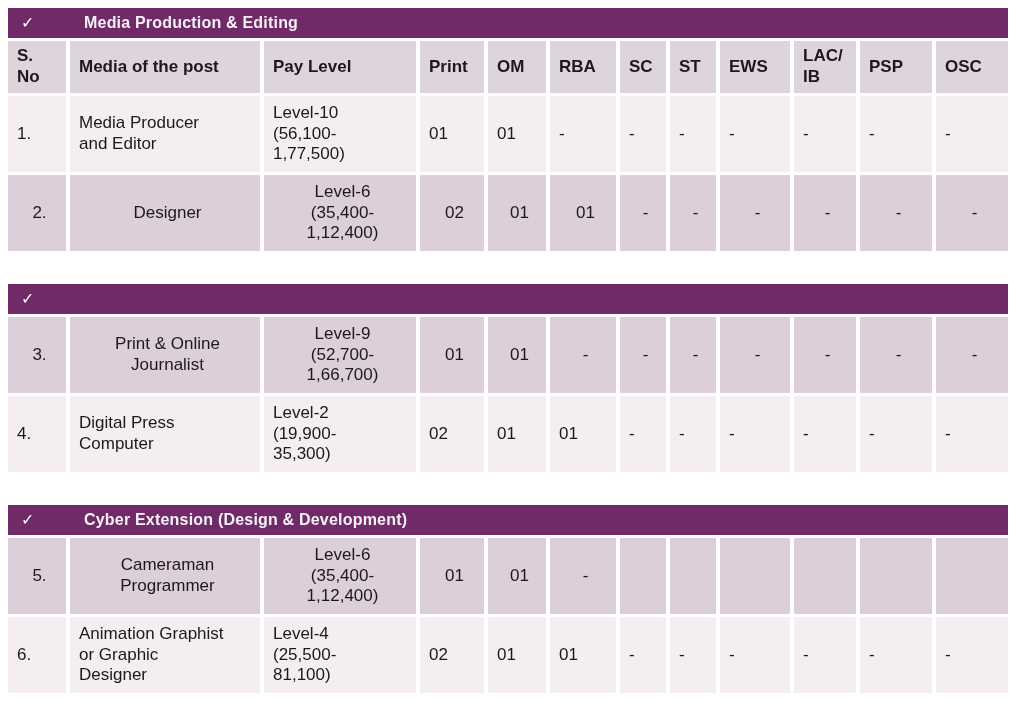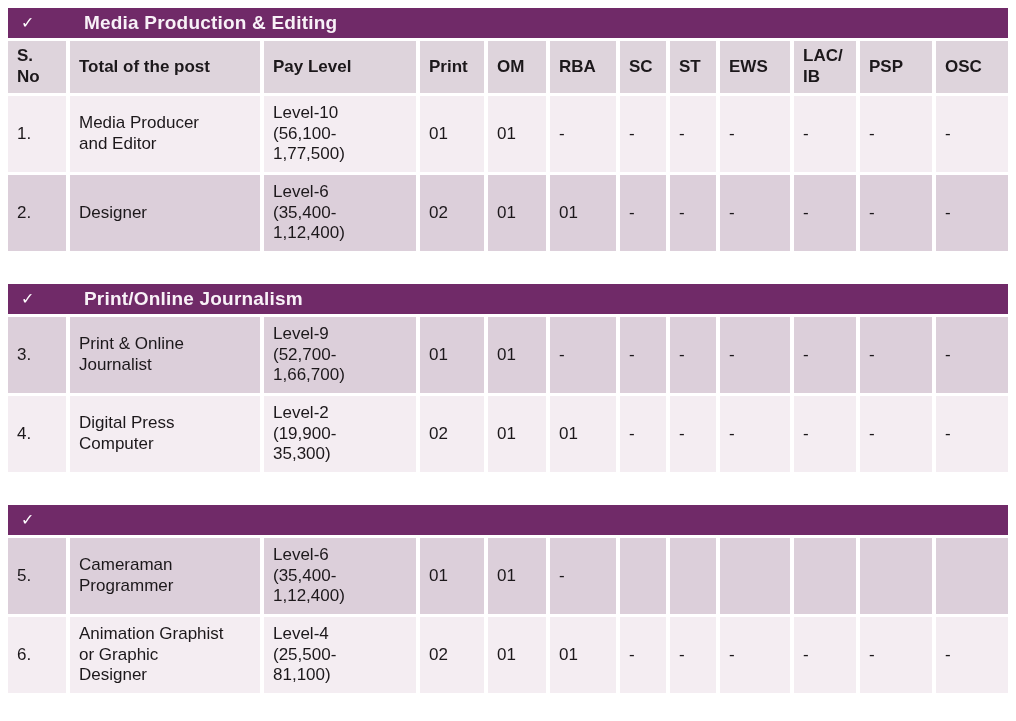--- a/index.html
+++ b/index.html
@@ -36,21 +36,21 @@
   .check{
     color:#ffffff;
     font-size:16px;
     width:18px;
     line-height:1;
     flex:0 0 auto;
   }
   .band-title{
     color:var(--band-text);
     font-weight:bold;
-    font-size:19px;
+    font-size:16px;
     margin-left:45px;
     letter-spacing:0.2px;
     white-space:nowrap;
   }
   table.posts{
     border-collapse:separate;
     border-spacing:4px 3px;
     table-layout:fixed;
     margin-left:-4px;
     width:1008px;
@@ -65,21 +65,21 @@
   }
   th{
     background:var(--header-bg);
     font-size:17px;
     font-weight:bold;
     height:52px;
   }
   td{font-size:17px;font-weight:normal;}
   tbody tr{height:76px;}
   tr.light td{background:var(--row-light);}
-  tr.dark td{background:var(--row-dark);}
+  tr.dark td{background:var(--row-dark);text-align:center;}
 </style>
 </head>
 <body>
 
 <div class="page">
   <div>
   <div class="section">
     <div class="band">
       <span class="check">✓</span>
       <span class="band-title">Media Production &amp; Editing</span>
@@ -96,21 +96,21 @@
             <col style="width: 46px;">
             <col style="width: 70px;">
             <col style="width: 62px;">
             <col style="width: 72px;">
             <col style="width: 72px;">
           </colgroup>
       <thead>
             <tr>
               <th>S.
 No</th>
-              <th>Total of the post</th>
+              <th>Media of the post</th>
               <th>Pay Level</th>
               <th>Print</th>
               <th>OM</th>
               <th>RBA</th>
               <th>SC</th>
               <th>ST</th>
               <th>EWS</th>
               <th>LAC/
 IB</th>
               <th>PSP</th>
@@ -151,21 +151,20 @@
               <td>-</td>
               <td>-</td>
             </tr>
           </tbody>
     </table>
   </div>
 
   <div class="section">
     <div class="band">
       <span class="check">✓</span>
-      <span class="band-title">Print/Online Journalism</span>
     </div>
     <table class="posts">
       <colgroup>
             <col style="width: 58px;">
             <col style="width: 190px;">
             <col style="width: 152px;">
             <col style="width: 64px;">
             <col style="width: 58px;">
             <col style="width: 66px;">
             <col style="width: 46px;">
@@ -211,20 +210,21 @@
               <td>-</td>
               <td>-</td>
             </tr>
           </tbody>
     </table>
   </div>
 
   <div class="section">
     <div class="band">
       <span class="check">✓</span>
+      <span class="band-title">Cyber Extension (Design &amp; Development)</span>
     </div>
     <table class="posts">
       <colgroup>
             <col style="width: 58px;">
             <col style="width: 190px;">
             <col style="width: 152px;">
             <col style="width: 64px;">
             <col style="width: 58px;">
             <col style="width: 66px;">
             <col style="width: 46px;">

